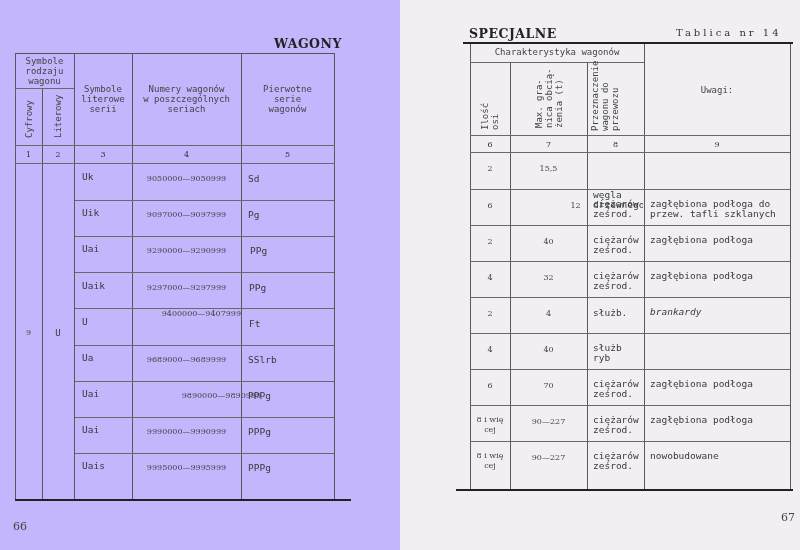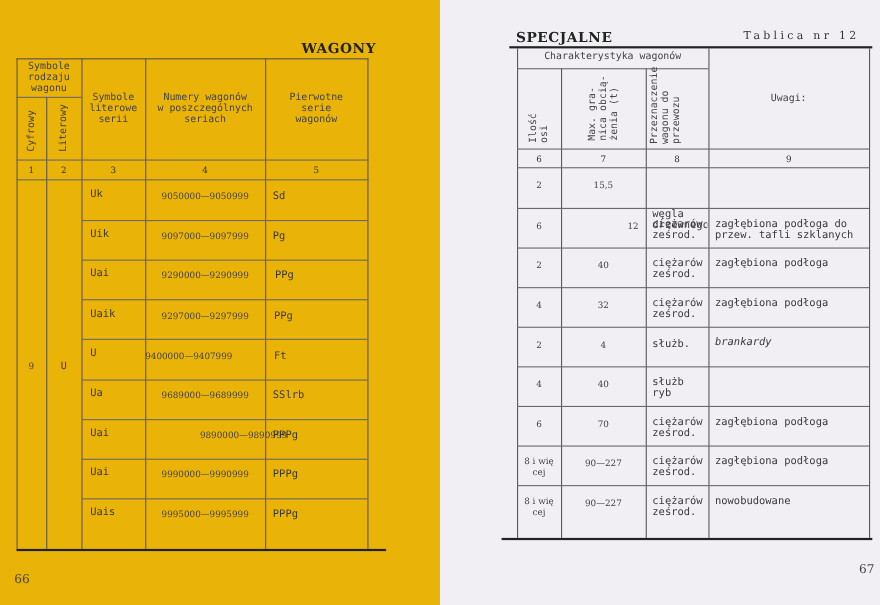--- a/index.html
+++ b/index.html
@@ -3,21 +3,21 @@
 <meta charset="utf-8">
 <style>
   html, body { margin:0; padding:0; }
   body {
     width:800px; height:550px; position:relative; overflow:hidden;
     background:#f1eef3;
     font-family:"DejaVu Serif", serif;
     color:#3a3836;
   }
   .page { position:absolute; top:0; height:550px; }
-  #left-page { left:0; width:400px; background:#eab308;text-decoration:underline; }
+  #left-page { left:0; width:400px; background:#c4b5fd;text-decoration:underline; }
   #right-page { left:400px; width:400px; background:#f1eff4; }
   .abs { position:absolute; }
   .title { font-weight:bold; font-size:12.5px; letter-spacing:0.5px; color:#222; }
   .sub-title { font-size:10px; letter-spacing:3px; color:#333; }
   .hline { position:absolute; height:1px; background:#6a6868; }
   .hline.thick { height:2px; background:#222; }
   .vline { position:absolute; width:1px; background:#5a5858; }
   .hdr { position:absolute; font-size:9px; line-height:10px; text-align:center; color:#444; font-family:"DejaVu Sans Mono", monospace; }
   .rot { position:absolute; font-size:9px; line-height:10px; text-align:left; color:#444; font-family:"DejaVu Sans Mono", monospace; transform-origin:left top; transform:rotate(-90deg); white-space:nowrap; }
   .num { position:absolute; font-size:8px; text-align:center; color:#333; font-family:"DejaVu Serif", serif; }
@@ -91,21 +91,21 @@
     <div class="cell serif" style="left:132px; top:246px; width:109px; text-align:center;">9290000—9290999</div>
     <div class="cell" style="left:250px; top:246px;">PPg</div>
   </div>
   <div>
     <div class="cell" style="left:82px; top:281px;">Uaik</div>
     <div class="cell serif" style="left:132px; top:283px; width:109px; text-align:center;">9297000—9297999</div>
     <div class="cell" style="left:249px; top:283px;">PPg</div>
   </div>
   <div>
     <div class="cell" style="left:82px; top:317px;">U</div>
-    <div class="cell serif" style="left:132px; top:319px; width:109px; text-align:left;">9400000—9407999</div>
+    <div class="cell serif" style="left:132px; top:309px; width:109px; text-align:right;">9400000—9407999</div>
     <div class="cell" style="left:249px; top:319px;">Ft</div>
   </div>
   <div>
     <div class="cell" style="left:82px; top:353px;">Ua</div>
     <div class="cell serif" style="left:132px; top:355px; width:109px; text-align:center;">9689000—9689999</div>
     <div class="cell" style="left:248px; top:355px;">SSlrb</div>
   </div>
   <div>
     <div class="cell" style="left:82px; top:389px;">Uai</div>
     <div class="cell serif" style="left:132px; top:391px; width:109px; text-align:right;margin-left:20px;">9890000—9890999</div>
@@ -120,21 +120,21 @@
     <div class="cell" style="left:82px; top:461px;">Uais</div>
     <div class="cell serif" style="left:132px; top:463px; width:109px; text-align:center;">9995000—9995999</div>
     <div class="cell" style="left:248px; top:463px;">PPPg</div>
   </div>
 
   <div class="page-num" style="left:13px; top:520px;">66</div>
 </div>
 
 <div class="page" id="right-page">
   <div class="abs title" style="left:69px; top:26px;">SPECJALNE</div>
-  <div class="abs sub-title" style="left:276px; top:27px;">Tablica nr 12</div>
+  <div class="abs sub-title" style="left:276px; top:27px;">Tablica nr 14</div>
 
   <div class="hline thick" style="left:63px; width:330px; top:42px;"></div>
   <div class="hline thick" style="left:56px; width:337px; top:489px;"></div>
   <div class="vline" style="left:70px; top:44px; height:445px;"></div>
   <div class="vline" style="left:110px; top:62px; height:427px;"></div>
   <div class="vline" style="left:187px; top:62px; height:427px;"></div>
   <div class="vline" style="left:244px; top:44px; height:445px;"></div>
   <div class="vline" style="left:390px; top:44px; height:445px;"></div>
   <div class="hline" style="left:70px; width:174px; top:62px;"></div>
   <div class="hline" style="left:70px; width:320px; top:135px;"></div>

